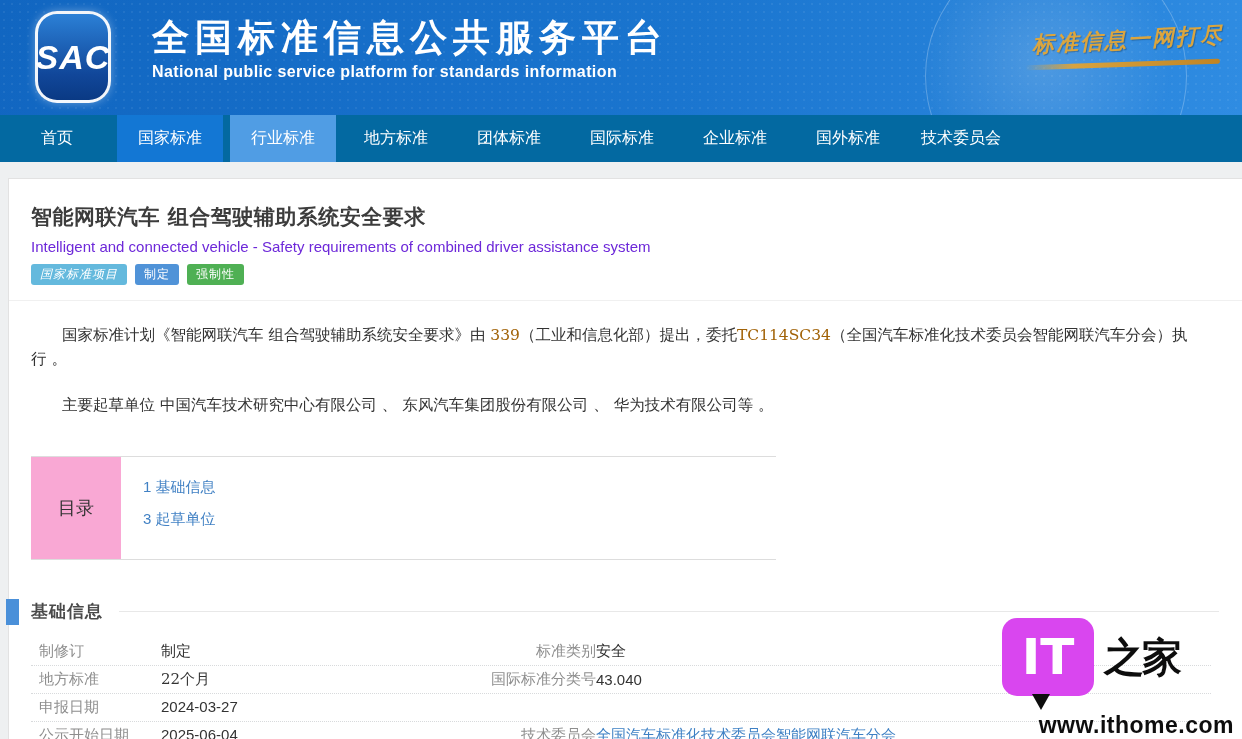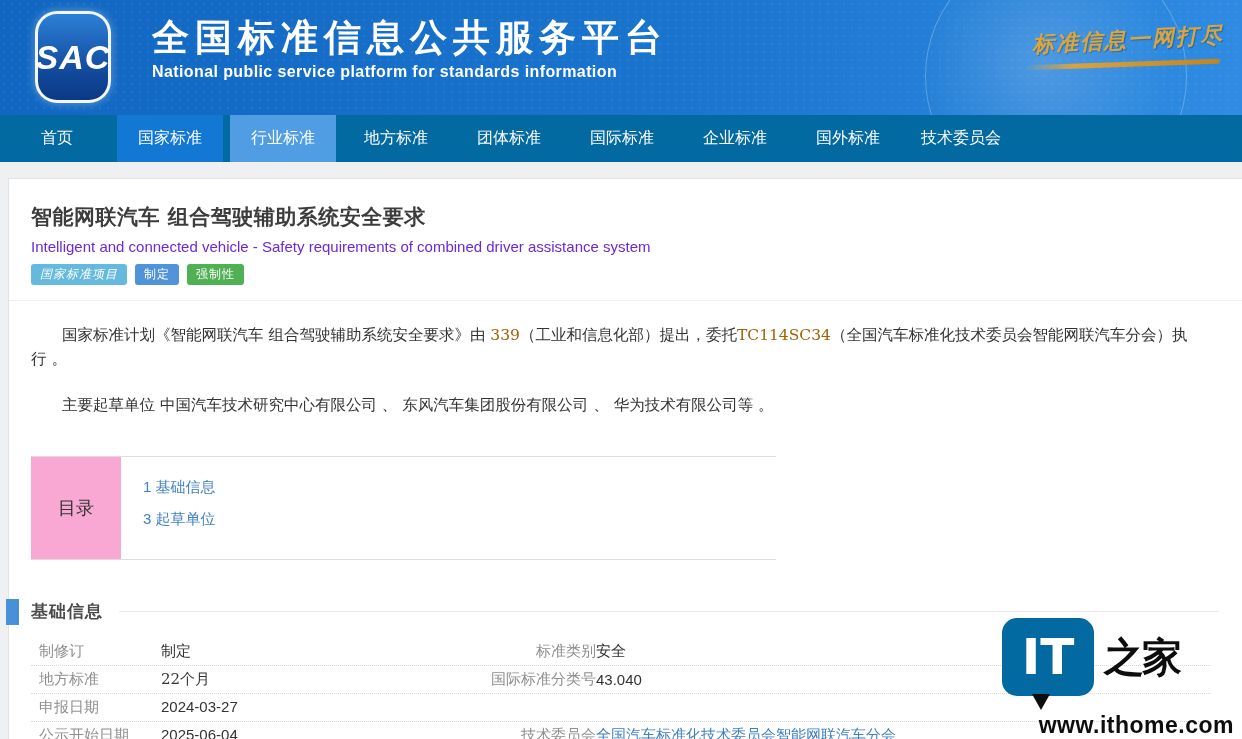--- a/index.html
+++ b/index.html
@@ -81,21 +81,21 @@
   .cell-l .lbl{ width:122px;}
   .cell-r .lbl{ width:105px;}
   .lbl{ color:#8e8e8e; font-family:"DejaVu Serif","Liberation Serif",serif;}
   .val{ color:#333; font-family:"DejaVu Serif","Liberation Serif",serif;}
   .val.num{ font-family:"Liberation Sans","DejaVu Sans",sans-serif;}
   .val.link{ color:#3e80c4; cursor:pointer;}
 
   
   .watermark{ position:absolute; top:618px; right:8px; width:232px; z-index:5; color:#0d0d0d;}
   .wm-row{ display:flex; align-items:flex-start;}
-  .wm-bubble{ position:relative; width:92px; height:78px; background:#0369a1; border-radius:15px;
+  .wm-bubble{ position:relative; width:92px; height:78px; background:#d946ef; border-radius:15px;
     color:#fff; font-size:50px; font-weight:bold; display:flex; align-items:center;
     justify-content:center; font-family:"DejaVu Sans","Liberation Sans",sans-serif;}
   .wm-bubble::after{ content:""; position:absolute; left:30px; bottom:-14px;
     border-left:9px solid transparent; border-right:9px solid transparent;
     border-top:16px solid #0d0d0d;}
   .wm-cn{ font-family:"DejaVu Serif","Liberation Serif",serif; font-size:40px; font-weight:bold;
     line-height:78px; margin-left:10px; letter-spacing:-2px;}
   .wm-url{ margin-top:16px; font-size:23px; font-weight:bold; text-align:right;
     letter-spacing:.5px;}
 </style>

